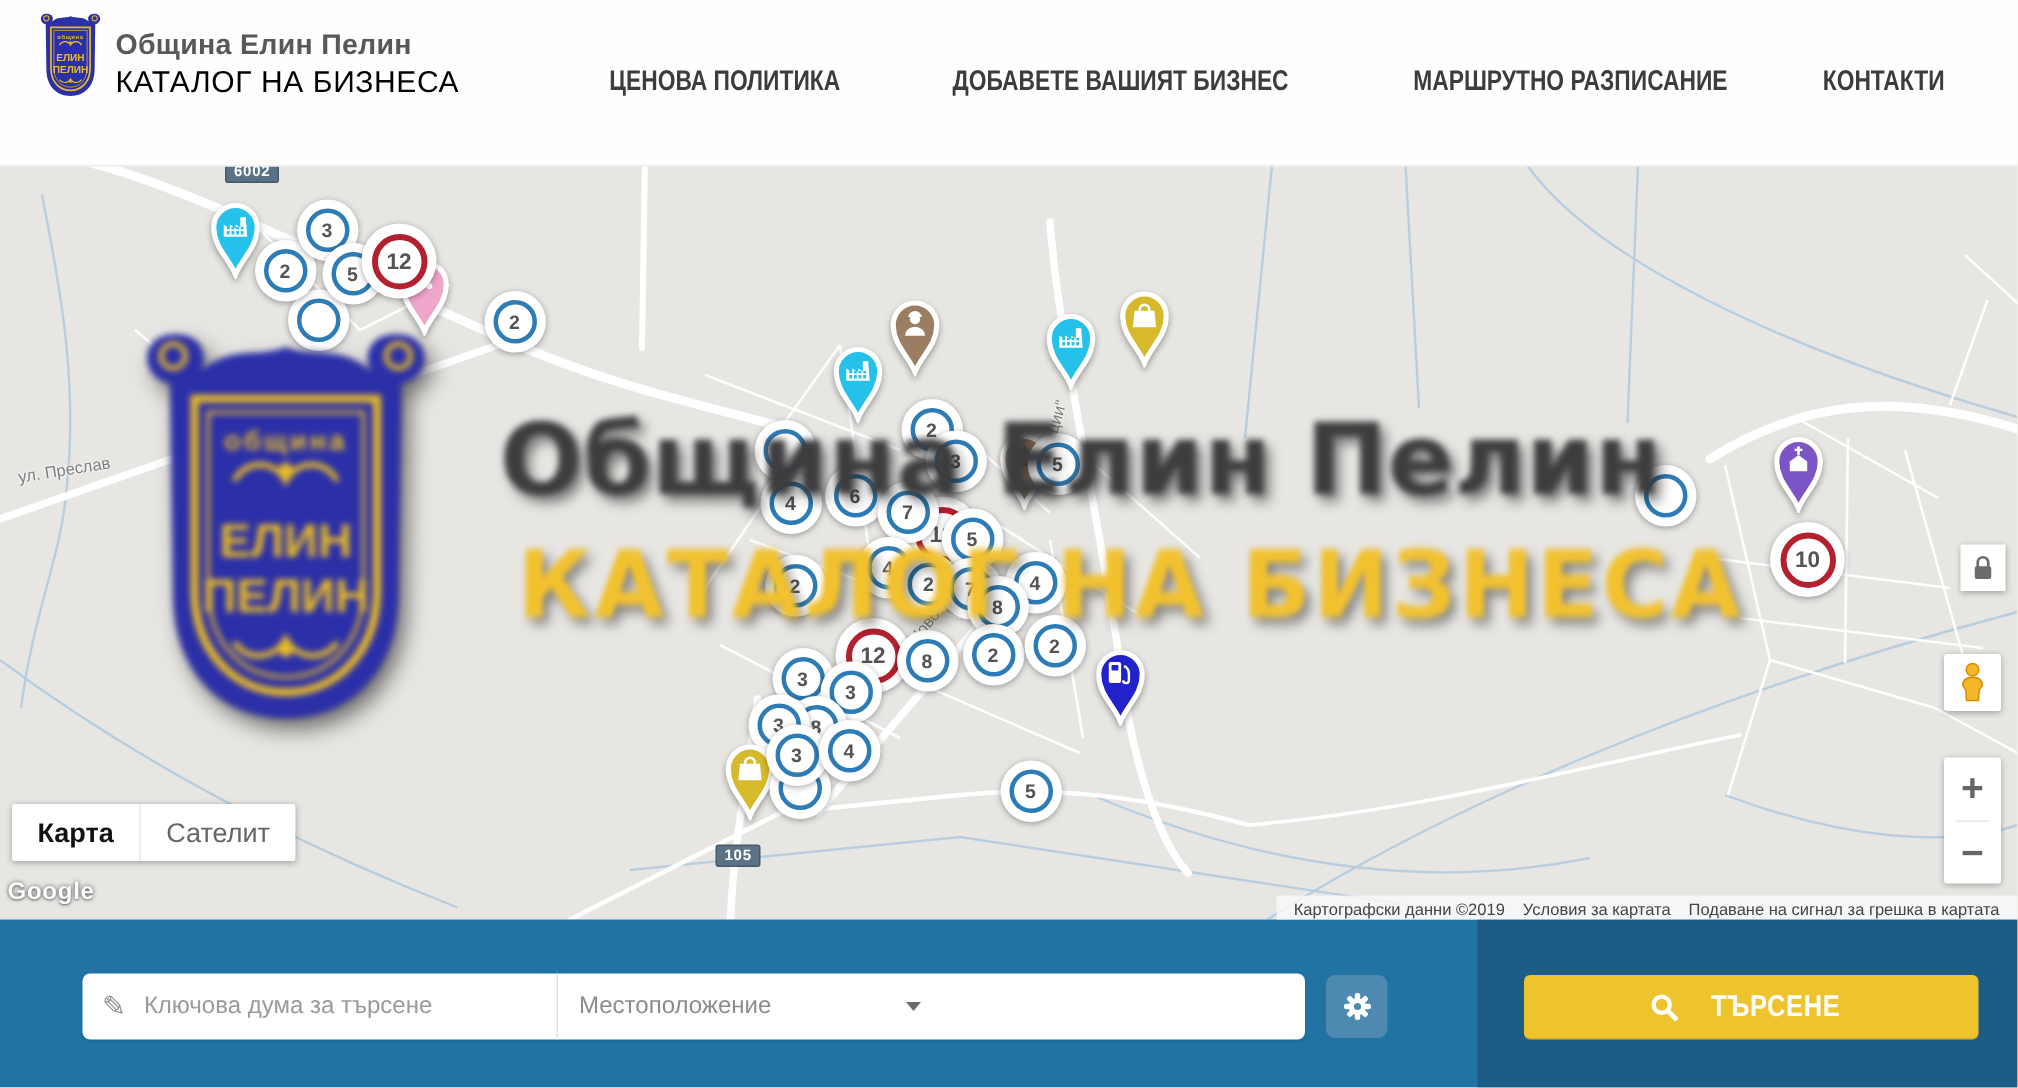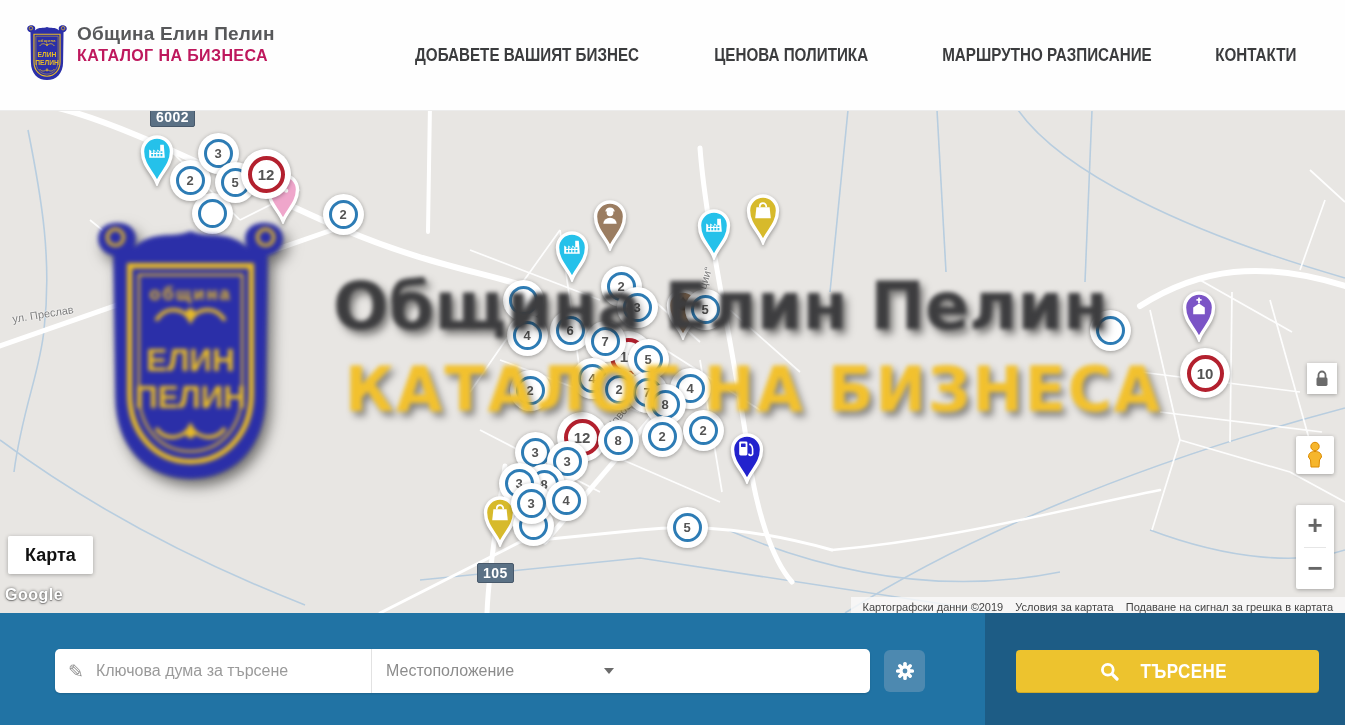--- a/index.html
+++ b/index.html
@@ -2,38 +2,38 @@
 <html><head>
 <meta charset="utf-8">
 <style>
   html,body{margin:0;padding:0;}
   body{width:1345px;height:725px;position:relative;overflow:hidden;
        font-family:"Liberation Sans",sans-serif;background:#fff;}
 
   
   .header{position:absolute;left:0;top:0;width:1345px;height:110px;background:#fefefe;
           border-bottom:1px solid #ececec;z-index:100;}
-  .brand{position:absolute;left:25px;top:23px;display:flex;align-items:flex-start;cursor:pointer;}
+  .brand{position:absolute;left:25px;top:7px;display:flex;align-items:flex-end;cursor:pointer;}
   .brand-crest{width:44px;height:60px;}
   .brand-text{margin-left:8px;}
   .brand-title{font-size:19px;font-weight:bold;color:#57585a;letter-spacing:.2px;}
-  .brand-subtitle{font-size:16px;font-weight:bold;color:#be185d;letter-spacing:.4px;margin-top:2px;}
+  .brand-subtitle{font-size:20px;font-weight:normal;color:#000000;letter-spacing:.4px;margin-top:2px;}
   .nav{position:absolute;right:24px;top:0;height:110px;display:flex;align-items:center;}
   .nav-item{margin-left:14px;margin-right:14px;cursor:pointer;white-space:nowrap;}
   .cond{display:inline-block;transform:scaleX(.8);transform-origin:center;
         font-weight:bold;font-size:19px;color:#3b3c3e;letter-spacing:0;}
 
   
   .map{position:absolute;left:0;top:110px;width:1345px;height:503px;background:#e8e6e3;
        overflow:hidden;cursor:grab;}
   .map svg.roads{position:absolute;left:0;top:0;}
   .street-label{position:absolute;font-size:11px;color:#7d7d7d;white-space:nowrap;z-index:5;
                 text-shadow:0 0 2px #fff,0 0 2px #fff;}
   .road-badge{position:absolute;background:#5b7185;border:1px solid #48596b;border-radius:2px;
-              color:#fff;font-size:14px;font-weight:bold;padding:1px 5px;z-index:5;letter-spacing:.5px;}
+              color:#fff;font-size:10px;font-weight:bold;padding:1px 5px;z-index:5;letter-spacing:.5px;}
 
   
   .markers{position:absolute;inset:0;z-index:10;}
   .cluster{position:absolute;background:#fff;border-radius:50%;display:flex;align-items:center;
            justify-content:center;box-shadow:0 1px 4px rgba(0,0,0,.35);cursor:pointer;}
   .cluster-ring{background:#fff;border-radius:50%;display:flex;align-items:center;justify-content:center;
                 color:#545454;font-weight:bold;}
   .cluster.sm{width:41px;height:41px;}
   .cluster.sm .cluster-ring{width:23px;height:23px;border:3px solid #2d7cb5;font-size:13px;}
   .cluster.big{width:50px;height:50px;}
@@ -122,22 +122,22 @@
     <text x="50" y="96" text-anchor="middle" fill="#e9bc26" font-family="Liberation Sans,sans-serif" font-size="15.5" font-weight="bold">ПЕЛИН</text>
     <path d="M33,106 C38,113 47,111 50,105 C53,111 62,113 67,106" fill="none" stroke="#e9bc26" stroke-width="1.8"></path>
     <circle cx="50" cy="109" r="2" fill="#e9bc26"></circle>
   </svg></span>
     <span class="brand-text">
       <div class="brand-title">Община Елин Пелин</div>
       <div class="brand-subtitle">КАТАЛОГ НА БИЗНЕСА</div>
     </span>
   </div>
   <div class="nav">
+    <span class="nav-item"><span class="cond">ЦЕНОВА ПОЛИТИКА</span></span>
     <span class="nav-item"><span class="cond">ДОБАВЕТЕ ВАШИЯТ БИЗНЕС</span></span>
-    <span class="nav-item"><span class="cond">ЦЕНОВА ПОЛИТИКА</span></span>
     <span class="nav-item"><span class="cond">МАРШРУТНО РАЗПИСАНИЕ</span></span>
     <span class="nav-item"><span class="cond">КОНТАКТИ</span></span>
   </div>
 </div>
 
 <div class="map">
   <svg class="roads" width="1345" height="503">
 
     <g stroke="#b3cbdf" stroke-width="1.6" fill="none" opacity=".9">
       <path d="M28,20 C42,90 52,150 44,220 C40,262 22,300 14,362"></path>
@@ -426,20 +426,21 @@
     </svg>
   </div>
   <div class="ctrl zoomctrl">
     <div class="zoom-btn">+</div>
     <div class="zoom-sep"></div>
     <div class="zoom-btn">−</div>
   </div>
 
   <div class="maptype">
     <div class="maptype-btn active">Карта</div>
+    <div class="maptype-btn inactive">Сателит</div>
   </div>
 
   <div class="google-logo">Google</div>
 
   <div class="attribution">
     <span>Картографски данни ©2019</span>
     <span class="lnk">Условия за картата</span>
     <span class="lnk">Подаване на сигнал за грешка в картата</span>
   </div>
 </div>

